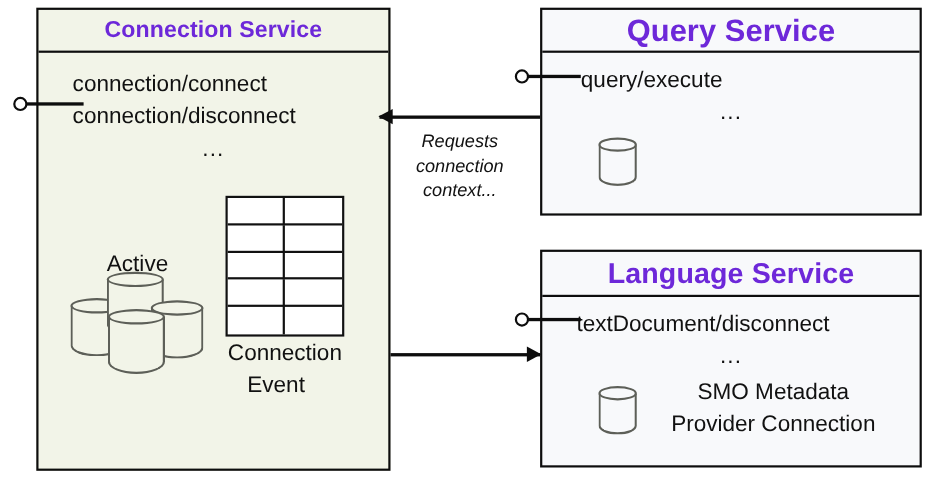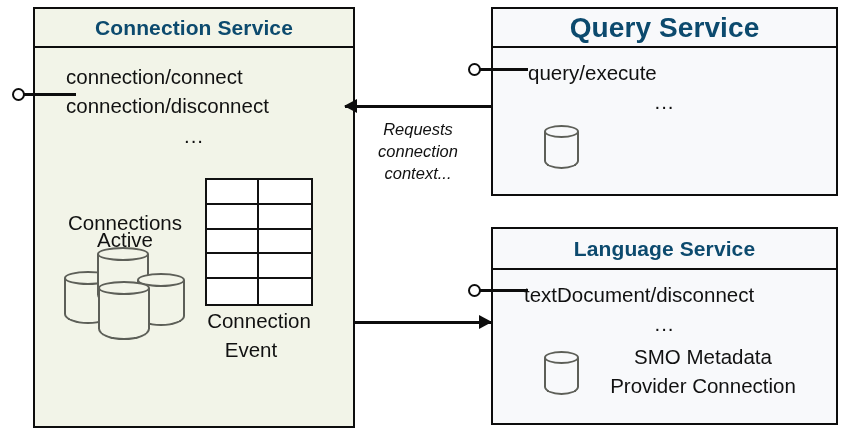--- a/index.html
+++ b/index.html
@@ -6,33 +6,33 @@
   body{width:846px;height:436px;overflow:hidden;
        font-family:"Liberation Sans","DejaVu Sans",sans-serif;
        -webkit-font-smoothing:antialiased;}
   #stage{position:relative;width:846px;height:436px;}
 
   
   .box{position:absolute;box-sizing:border-box;border:2px solid #0d0d0d;}
   .box .hdr{position:absolute;left:0;right:0;top:0;
             border-bottom:2px solid #0d0d0d;
             display:flex;align-items:center;justify-content:center;
-            font-weight:bold;color:#0c4a6e;letter-spacing:.1px;}
+            font-weight:bold;color:#6d28d9;letter-spacing:.1px;}
   .box .body{position:absolute;left:0;right:0;bottom:0;}
 
   #conn-svc{left:33px;top:7px;width:322px;height:421px;background:#f2f4e8;}
   #conn-svc .hdr{height:37px;font-size:21px;}
   #conn-svc .body{top:37px;}
 
   #query-svc{left:491px;top:7px;width:347px;height:189px;background:#f8f9fb;}
   #query-svc .hdr{height:37px;font-size:28px;}
   #query-svc .body{top:37px;}
 
   #lang-svc{left:491px;top:227px;width:347px;height:198px;background:#f8f9fb;}
-  #lang-svc .hdr{height:39px;font-size:21px;}
+  #lang-svc .hdr{height:39px;font-size:26px;}
   #lang-svc .body{top:39px;}
 
   
   .ep{position:absolute;font-size:20.5px;color:#111;white-space:nowrap;}
   .ctr{position:absolute;text-align:center;font-size:20.5px;color:#111;
        line-height:1.12;}
   .dots{position:absolute;font-size:20.5px;color:#111;text-align:center;
         letter-spacing:1px;}
 
   
@@ -79,21 +79,20 @@
 
   <div class="box" id="conn-svc">
     <div class="hdr">Connection Service</div>
     <div class="body">
 
       <div class="ep" style="left:31px;top:19px;">connection/connect</div>
       <div class="ep" style="left:31px;top:48px;">connection/disconnect</div>
       <div class="dots" style="left:0;right:0;top:78px;">...</div>
 
       <div class="ctr" style="left:12px;top:140px;width:156px;margin-top:43px;">Active</div>
-      <div class="ctr" style="left:4px;top:166px;width:172px;">Connections</div>
 
       <div style="position:absolute;left:22px;top:197px;width:140px;height:105px;">
 
         <div class="cyl" style="left:7px;top:28px;width:48px;height:60px;">
           <div class="tube" style="height:46px;"></div>
             <div class="cap"></div>
         </div>
 
         <div class="cyl" style="left:40px;top:4px;width:52px;height:68px;">
           <div class="tube" style="height:52px;"></div>

